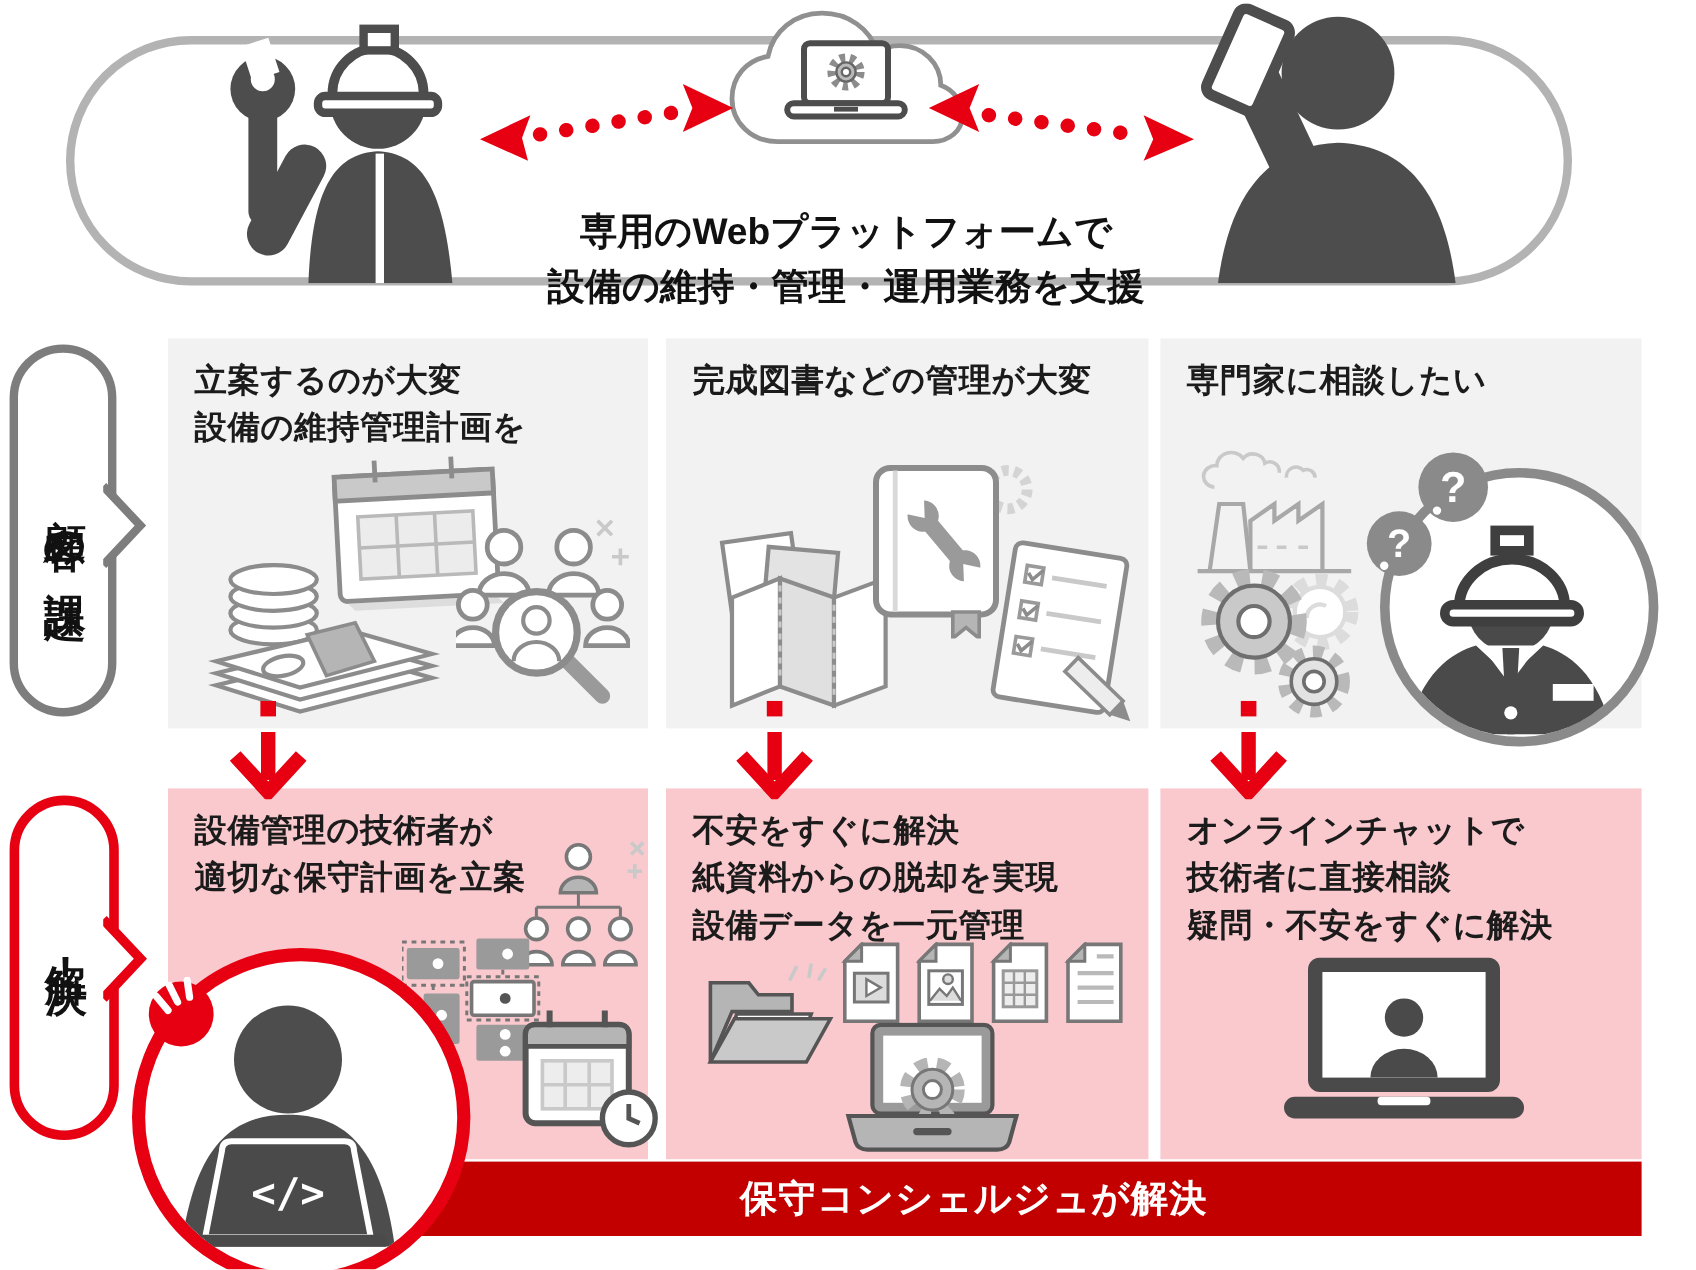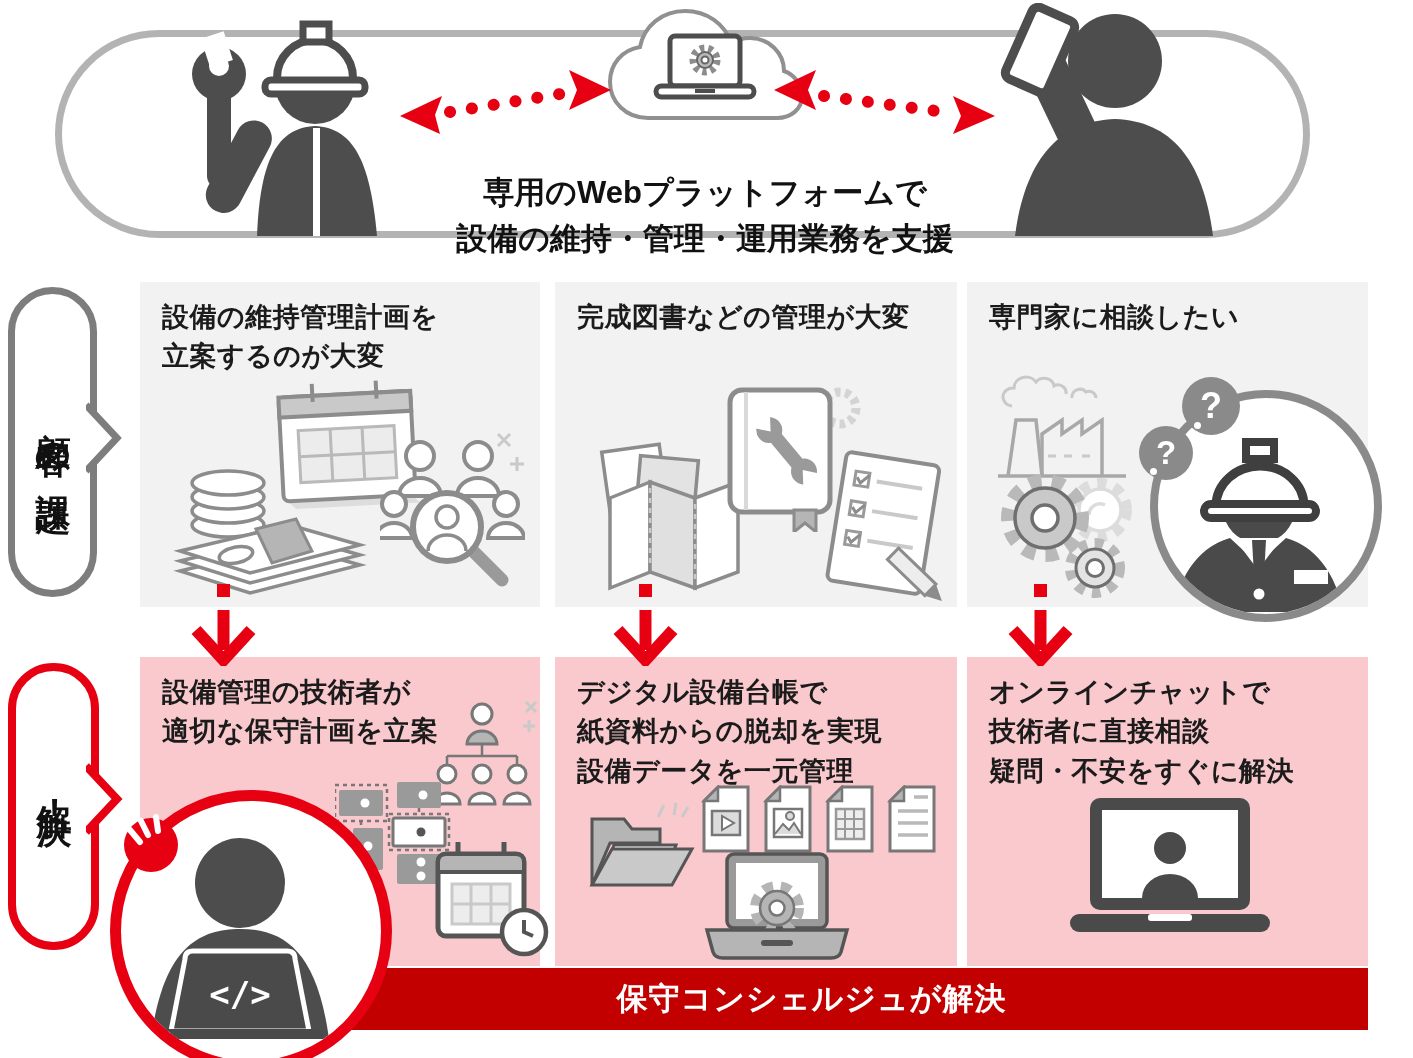--- a/index.html
+++ b/index.html
@@ -114,22 +114,22 @@
   </div>
   <div class="abs" style="left:86px;top:402px;width:40px;height:72px;z-index:2;">
     <svg width="40" height="72" viewBox="0 0 40 72">
       <polygon points="0,0 33,36 0,72" fill="#fff"></polygon>
       <path d="M0,3 L31,36 L0,69" fill="none" stroke="#7d7d7d" stroke-width="7"></path>
     </svg>
   </div>
 
   <div class="abs gpanel p1">
     <div class="ptext">
+      <div>立案するのが大変</div>
       <div>設備の維持管理計画を</div>
-      <div>立案するのが大変</div>
     </div>
   </div>
   <div class="abs gpanel p2">
     <div class="ptext">
       <div>完成図書などの管理が大変</div>
     </div>
   </div>
   <div class="abs gpanel p3">
     <div class="ptext">
       <div>専門家に相談したい</div>
@@ -335,21 +335,21 @@
   </div>
 
   <div class="abs ppanel p1">
     <div class="ptext">
       <div>設備管理の技術者が</div>
       <div>適切な保守計画を立案</div>
     </div>
   </div>
   <div class="abs ppanel p2">
     <div class="ptext">
-      <div>デジタル設備台帳で</div>
+      <div>不安をすぐに解決</div>
       <div>紙資料からの脱却を実現</div>
       <div>設備データを一元管理</div>
     </div>
   </div>
   <div class="abs ppanel p3">
     <div class="ptext">
       <div>オンラインチャットで</div>
       <div>技術者に直接相談</div>
       <div>疑問・不安をすぐに解決</div>
     </div>

